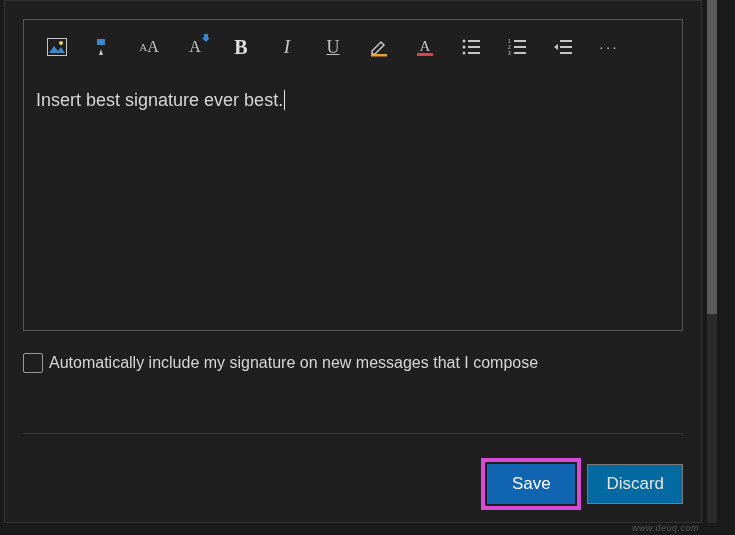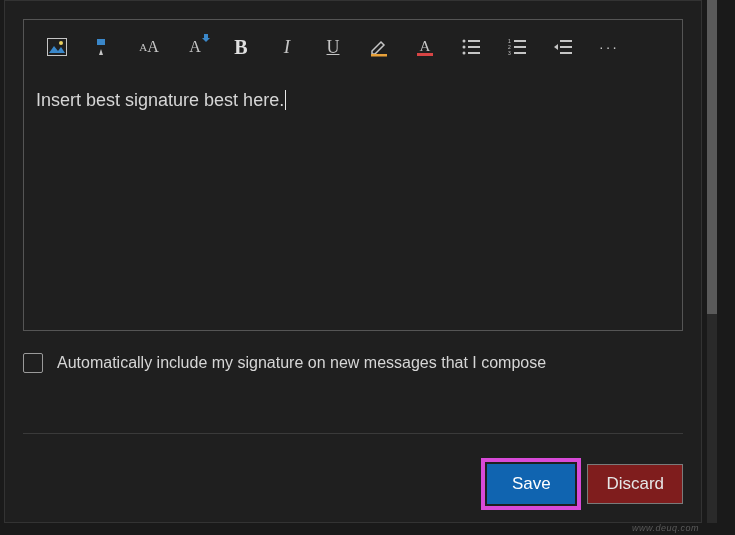--- a/index.html
+++ b/index.html
@@ -64,21 +64,21 @@
     @keyframes blink { 50% { opacity: 0; } }
     .options {
       position: absolute;
       top: 342px;
       left: 18px;
       right: 18px;
     }
     .chk-row {
       display: flex;
       align-items: center;
-      gap: 14px;
+      gap: 6px;
       height: 40px;
       font-size: 16px;
       color: #d6d6d6;
     }
     .chk {
       width: 20px;
       height: 20px;
       border: 1px solid #9a9a9a;
       border-radius: 2px;
       background: transparent;
@@ -100,21 +100,21 @@
       gap: 12px;
       align-items: flex-start;
       border-radius: 19px;
     }
     .btn {
       height: 40px;
       min-width: 88px;
       padding: 0 18px;
       font-size: 17px;
       border: 1px solid #7a7a7a;
-      background: #7f1d1d;
+      background: #0369a1;
       color: #e6e6e6;
       display: flex;
       align-items: center;
       justify-content: center;
       cursor: pointer;
     }
     .btn-primary {
       background: #1064b0;
       border-color: #1064b0;
       color: #fff;
@@ -233,21 +233,21 @@
           <rect x="6" y="7" width="12" height="2" fill="#c5c5c5"></rect>
           <rect x="6" y="13" width="12" height="2" fill="#c5c5c5"></rect>
         </svg>
       </div>
 
       <div class="tb-btn" style="letter-spacing:2px;color:#c5c5c5;font-size:14px;">···</div>
 
     </div>
 
     <div class="editor-text">
-      <span>Insert best signature best here.</span><span class="caret"></span>
+      <span>Insert best signature ever best.</span><span class="caret"></span>
     </div>
   </div>
 
   <div class="options">
     <div class="chk-row">
       <div class="chk"></div>
       <span>Automatically include my signature on new messages that I compose</span>
     </div>
   </div>
 

